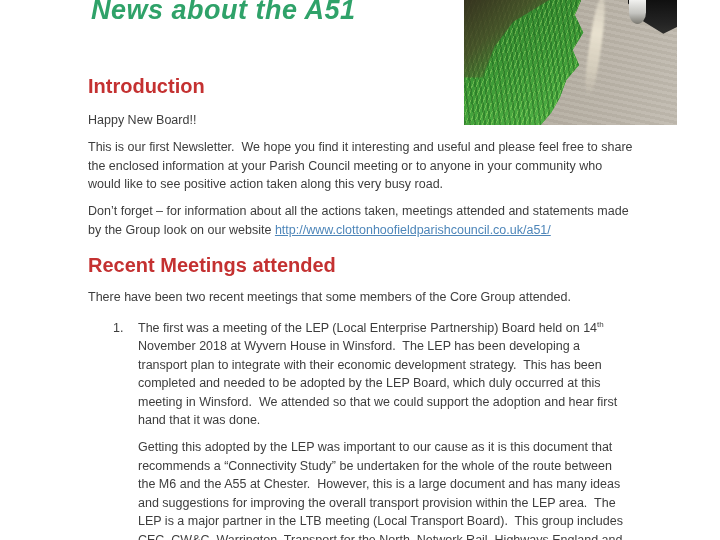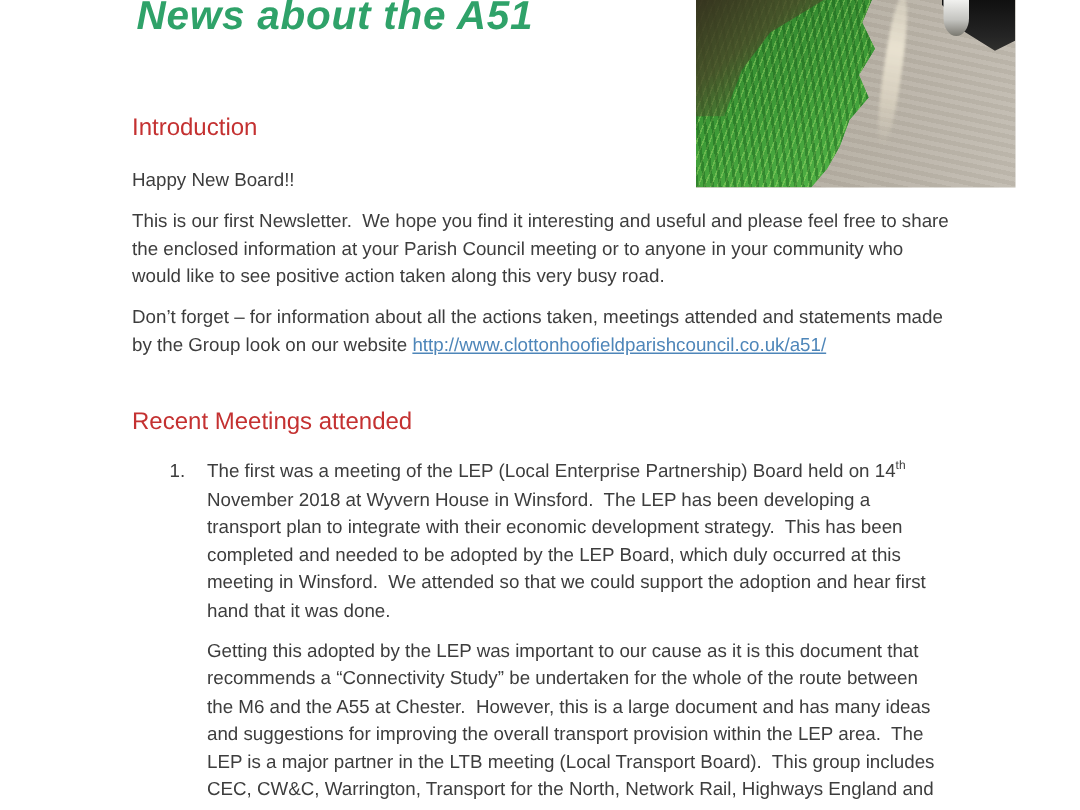--- a/index.html
+++ b/index.html
@@ -86,27 +86,27 @@
 
   
   .content {
     position: absolute;
     left: 88px; top: 76px;
     width: 546px;
     font-size: 12.5px;
     line-height: 18.5px;
   }
   .section-heading {
-    font-size: 16px;
+    font-size: 20px;
     line-height: 20px;
-    font-weight: 400;
+    font-weight: 700;
     color: var(--heading-red, #c43131);
     margin: 0 0 15px 0;
   }
-  .section-heading.second { margin-top: 33px; margin-bottom: 13px; }
+  .section-heading.second { margin-top: 16px; margin-bottom: 13px; }
   .par {
     margin: 0 0 8.5px 0;
     white-space: pre-wrap;
   }
   .par:last-child { margin-bottom: 0; }
   a.doc-link {
     color: var(--link-blue, #4e86b9);
   }
 
   
@@ -141,20 +141,21 @@
   <h2 class="section-heading">Introduction</h2>
 
   <p class="par">Happy New Board!!</p>
 
   <p class="par">This is our first Newsletter.  We hope you find it interesting and useful and please feel free to share the enclosed information at your Parish Council meeting or to anyone in your community who would like to see positive action taken along this very busy road.</p>
 
   <p class="par"><span>Don’t forget – for information about all the actions taken, meetings attended and statements made by the Group look on our website </span><a href="#" class="doc-link">http://www.clottonhoofieldparishcouncil.co.uk/a51/</a></p>
 
   <h2 class="section-heading second">Recent Meetings attended</h2>
 
+  <p class="par">There have been two recent meetings that some members of the Core Group attended.</p>
 
   <div class="num-list">
     <div class="num-item">
       <span class="num-marker">1.</span>
       <div class="num-body">
         <p class="par"><span>The first was a meeting of the LEP (Local Enterprise Partnership) Board held on 14</span><sup>th</sup><span> November 2018 at Wyvern House in Winsford.  The LEP has been developing a transport plan to integrate with their economic development strategy.  This has been completed and needed to be adopted by the LEP Board, which duly occurred at this meeting in Winsford.  We attended so that we could support the adoption and hear first hand that it was done.</span></p>
         <p class="par">Getting this adopted by the LEP was important to our cause as it is this document that recommends a “Connectivity Study” be undertaken for the whole of the route between the M6 and the A55 at Chester.  However, this is a large document and has many ideas and suggestions for improving the overall transport provision within the LEP area.  The LEP is a major partner in the LTB meeting (Local Transport Board).  This group includes CEC, CW&amp;C, Warrington, Transport for the North, Network Rail, Highways England and a few others.</p>
       </div>
     </div>
   </div>

